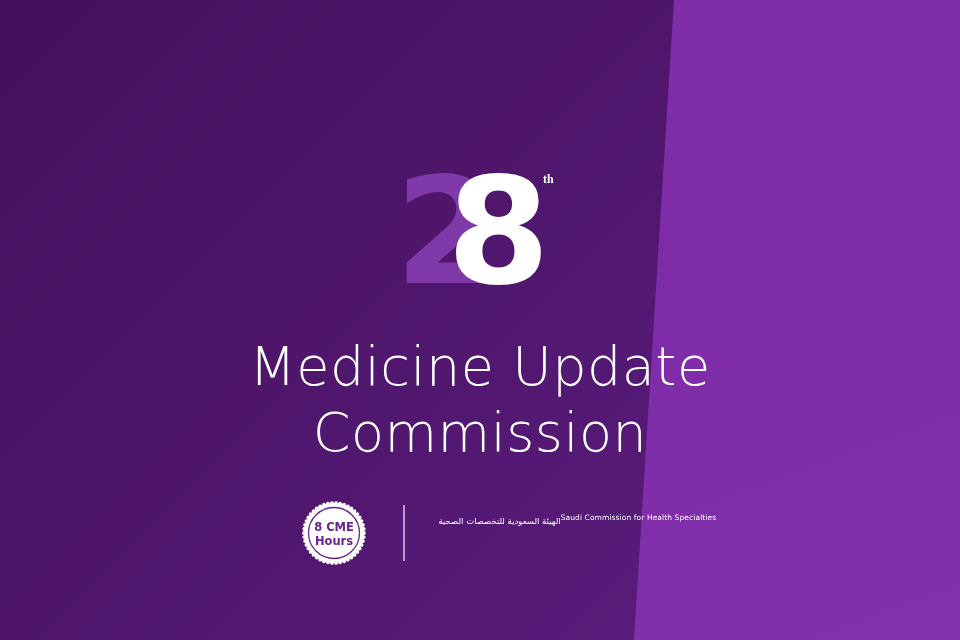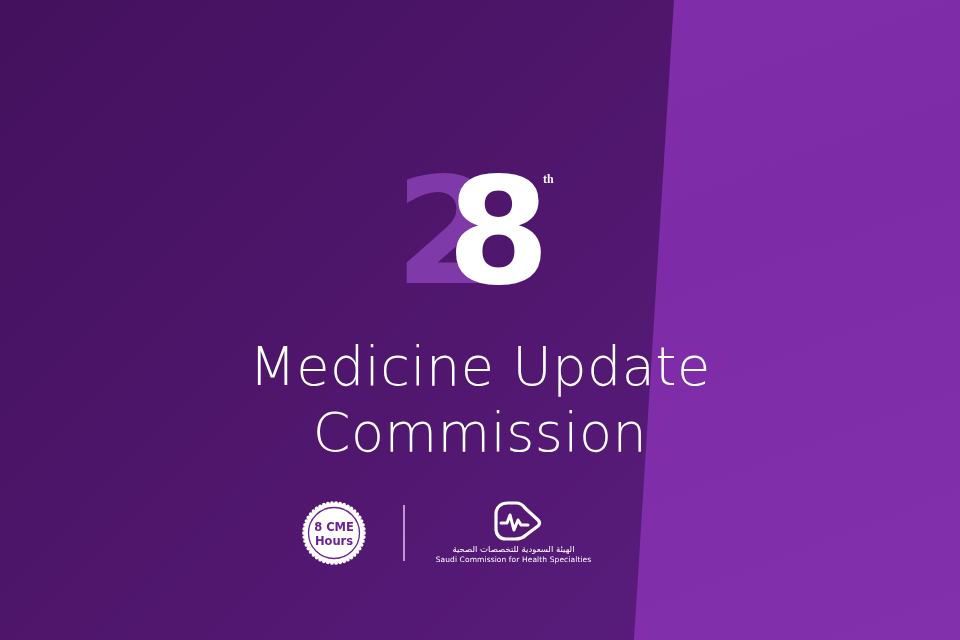--- a/index.html
+++ b/index.html
@@ -141,22 +141,21 @@
     background: #cfaee0;
     margin: 0 34px 0 36px;
     flex: 0 0 auto;
     opacity: 0.85;
   }
 
   
   #scfhs-logo {
     flex: 0 0 auto;
     display: flex;
-    flex-direction: column;
-    align-items: center;
+    align-items: flex-start;
     width: 150px;
   }
   #scfhs-mark {
     display: block;
   }
   #scfhs-arabic {
     color: #ffffff;
     font-family: "DejaVu Sans", sans-serif;
     font-size: 8.5px;
     line-height: 11px;

